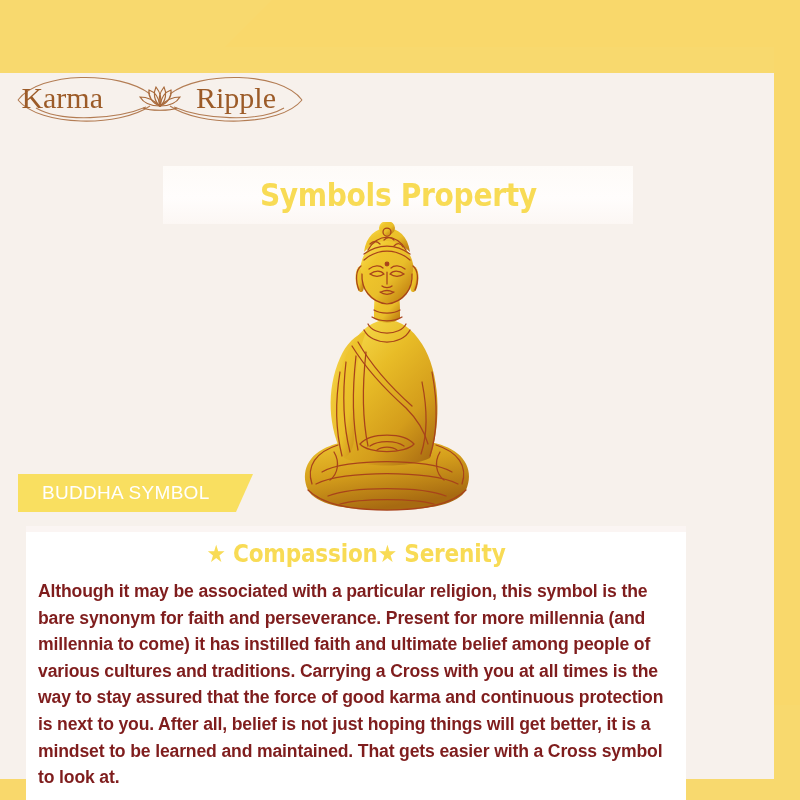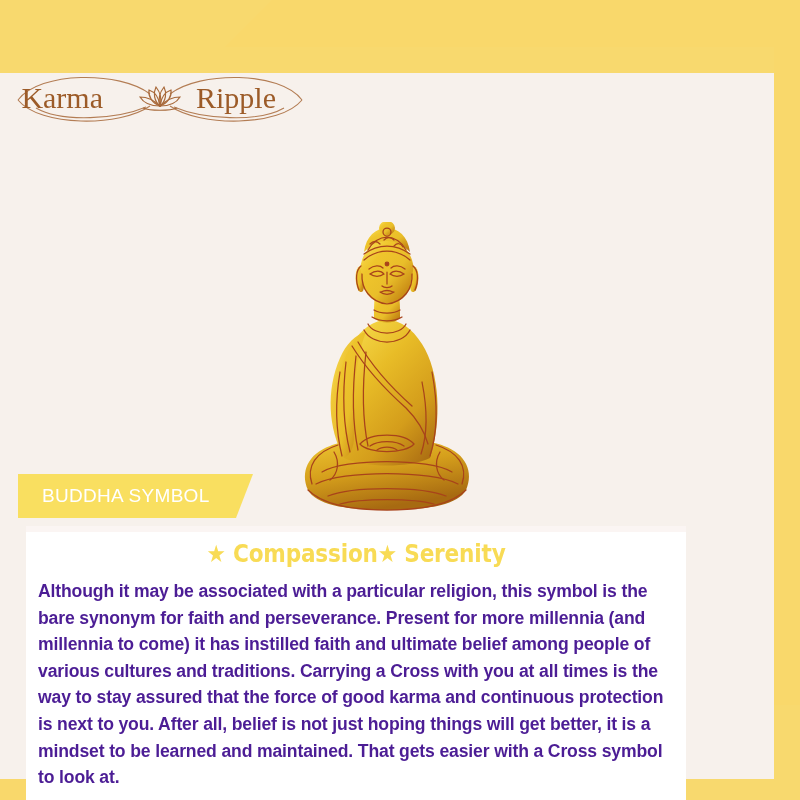--- a/index.html
+++ b/index.html
@@ -74,21 +74,21 @@
   
   #buddha-wrap {
     position:absolute; left:0; top:196px; width:774px; height:300px;
     display:flex; align-items:flex-start; justify-content:center;
   }
   #buddha-svg { display:block; }
 
   
   #buddha-banner {
     position:absolute; left:18px; top:448px;
-    width:235px; height:44px;
+    width:235px; height:38px;
     background:#F9DF60;
     clip-path:polygon(0 0, 100% 0, calc(100% - 17px) 100%, 0 100%);
     display:flex; align-items:center;
   }
   #buddha-banner-label {
     color:#FFFFFF;
     font-size:19px;
     font-family:"Liberation Sans", sans-serif;
     letter-spacing:0.3px;
     padding-left:24px;
@@ -116,21 +116,21 @@
     letter-spacing:-0.2px;
     transform:scaleX(0.9);
     white-space:nowrap;
   }
 
   #body-text {
     position:absolute;
     left:12px; right:14px; top:52px;
     font-size:17.6px;
     line-height:26.6px;
-    color:#4c1d95;
+    color:#7f1d1d;
     font-weight:600;
     letter-spacing:-0.15px;
     text-align:left;
   }
 </style>
 </head>
 <body>
 
 <div id="frame-top-right"></div>
 <div id="frame-right"></div>
@@ -158,20 +158,23 @@
         <path d="M160 39 C 166 34, 167 26, 164 20 C 160 25, 158 32, 160 39 Z"></path>
         <path d="M160 39 C 150 39, 143 35, 140 30 C 148 30, 155 34, 160 39 Z"></path>
         <path d="M160 39 C 170 39, 177 35, 180 30 C 172 30, 165 34, 160 39 Z"></path>
         <path d="M143 41 C 150 44, 170 44, 177 41"></path>
       </g>
       <text x="103" y="41" text-anchor="end" font-family="'Liberation Serif', serif" font-size="30" fill="#9C5B28">Karma</text>
       <text x="196" y="41" text-anchor="start" font-family="'Liberation Serif', serif" font-size="30" fill="#9C5B28">Ripple</text>
     </svg>
   </div>
 
+  <div id="title-band">
+    <div id="title-text">Symbols Property</div>
+  </div>
 
   <div id="buddha-wrap">
     <svg id="buddha-svg" width="210" height="300" viewBox="0 0 210 300">
       <defs>
         <linearGradient id="gold" x1="0" y1="0" x2="1" y2="1">
           <stop offset="0%" stop-color="#FBE45F"></stop>
           <stop offset="30%" stop-color="#EFC52C"></stop>
           <stop offset="58%" stop-color="#E9BE2A"></stop>
           <stop offset="80%" stop-color="#CE9318"></stop>
           <stop offset="100%" stop-color="#B27213"></stop>

